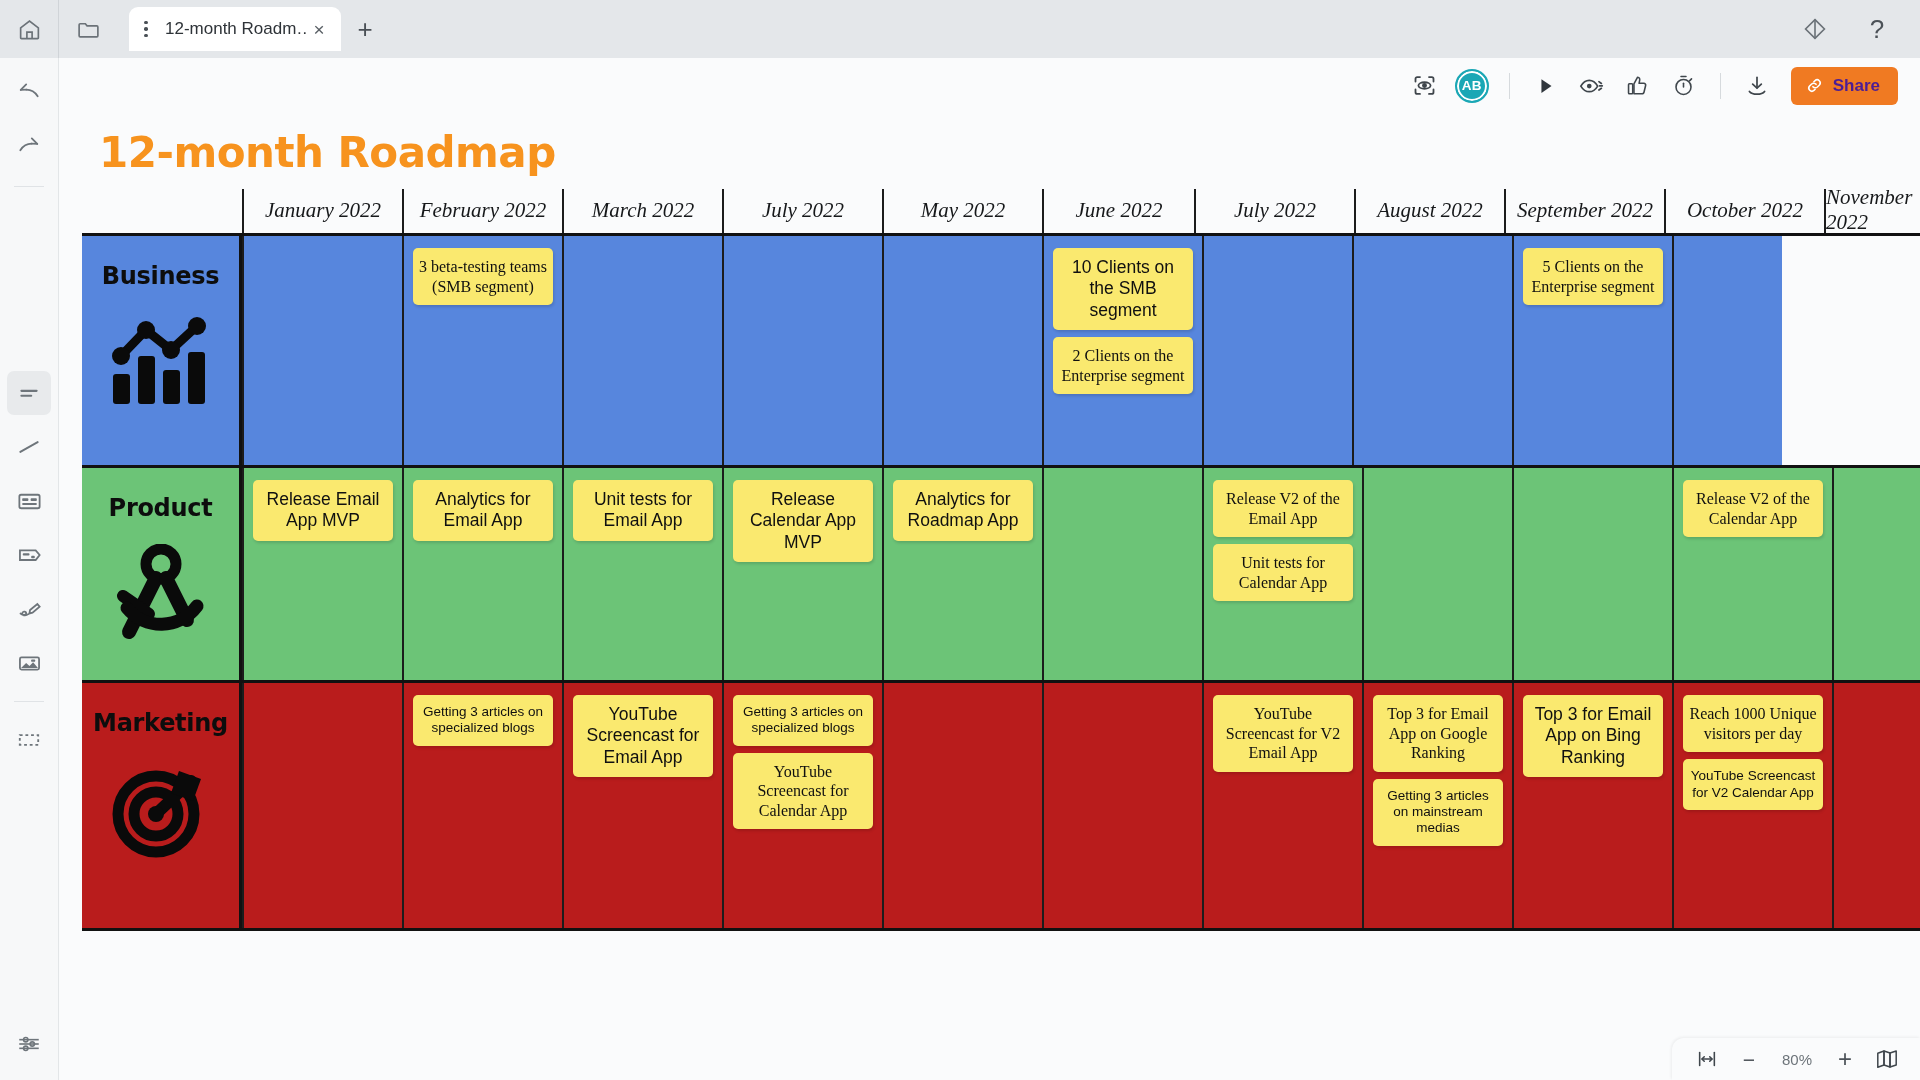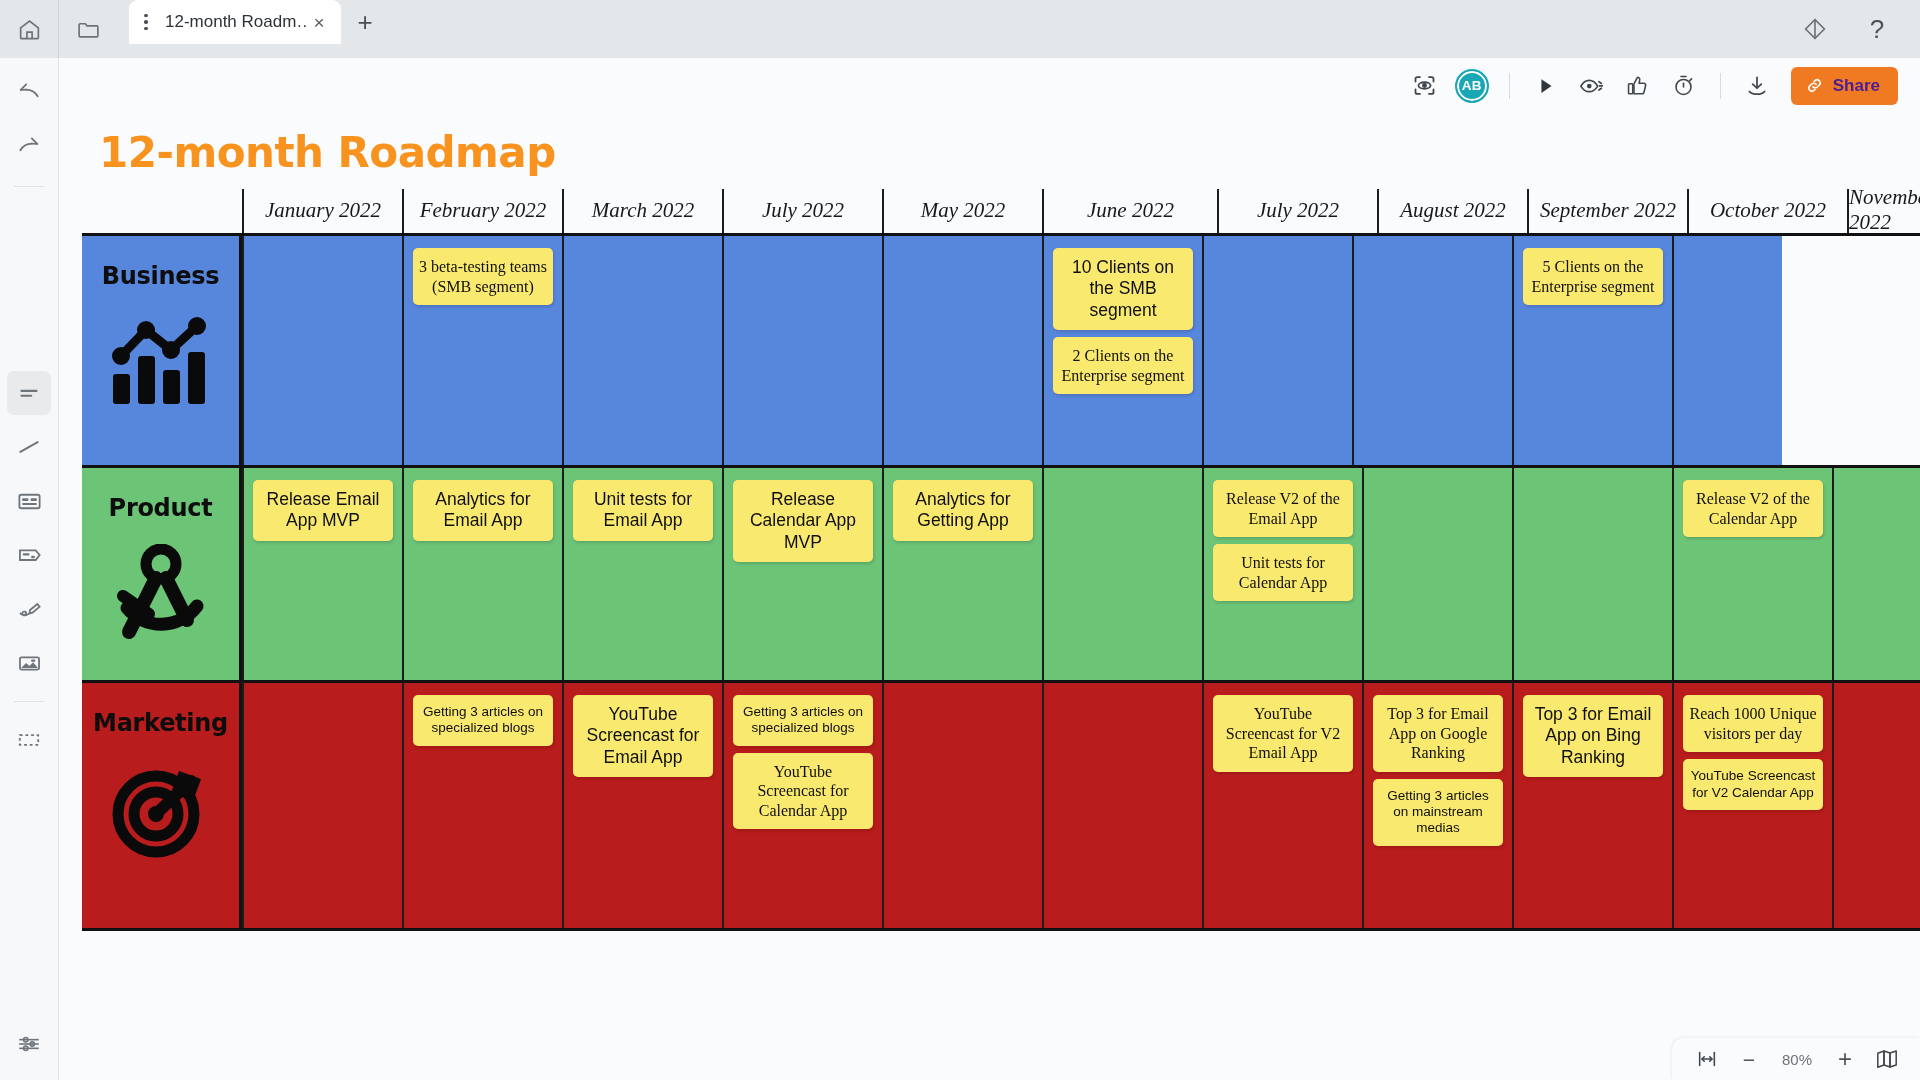--- a/index.html
+++ b/index.html
@@ -8,21 +8,21 @@
     overflow: hidden;
     font-family: "Liberation Sans", sans-serif;
     background: #fafbfc;
   }
 
   
   .tabbar {
     position: absolute; top: 0; left: 0;
     width: 1920px; height: 58px;
     background: #e4e7ea;
-    display: flex; align-items: flex-start;
+    display: flex; align-items: center;
   }
   .tb-icon-btn {
     width: 58px; height: 58px;
     display: flex; align-items: center; justify-content: center;
     color: #6b7278;
   }
   .tb-sep {
     width: 1px; height: 58px; background: #d0d4d8;
   }
   .tab {
@@ -423,21 +423,21 @@
 
   <div class="grid">
     <div class="month-head-row">
       <div class="rowlabel-spacer"></div>
       <div id="month-heads" style="display:flex;">
           <div class="month-head" style="width: 160px;">January 2022</div>
           <div class="month-head" style="width: 160px;">February 2022</div>
           <div class="month-head" style="width: 160px;">March 2022</div>
           <div class="month-head" style="width: 160px;">July 2022</div>
           <div class="month-head" style="width: 160px;">May 2022</div>
-          <div class="month-head" style="width: 175px;">June 2022</div>
+          <div class="month-head" style="width: 152px;">June 2022</div>
           <div class="month-head" style="width: 160px;">July 2022</div>
           <div class="month-head" style="width: 150px;">August 2022</div>
           <div class="month-head" style="width: 160px;">September 2022</div>
           <div class="month-head" style="width: 160px;">October 2022</div>
           <div class="month-head" style="width: 110px;">November 2022</div>
         </div>
     </div>
     <div class="grid-body" id="grid-body">
         <div class="row r-business" style="height: 232px;">
           <div class="rowlabel">
@@ -494,21 +494,21 @@
           <div class="cell" style="width: 160px;">
             <div class="note sz-lg">Analytics for Email App</div>
           </div>
           <div class="cell" style="width: 160px;">
             <div class="note sz-lg">Unit tests for Email App</div>
           </div>
           <div class="cell" style="width: 160px;">
             <div class="note sz-lg">Release Calendar App MVP</div>
           </div>
           <div class="cell" style="width: 160px;">
-            <div class="note sz-lg">Analytics for Getting App</div>
+            <div class="note sz-lg">Analytics for Roadmap App</div>
           </div>
           <div class="cell" style="width: 160px;"></div>
           <div class="cell" style="width: 160px;">
             <div class="note sz-md">Release V2 of the Email App</div>
             <div class="note sz-md">Unit tests for Calendar App</div>
           </div>
           <div class="cell" style="width: 150px;"></div>
           <div class="cell" style="width: 160px;"></div>
           <div class="cell" style="width: 160px;">
             <div class="note sz-md">Release V2 of the Calendar App</div>

